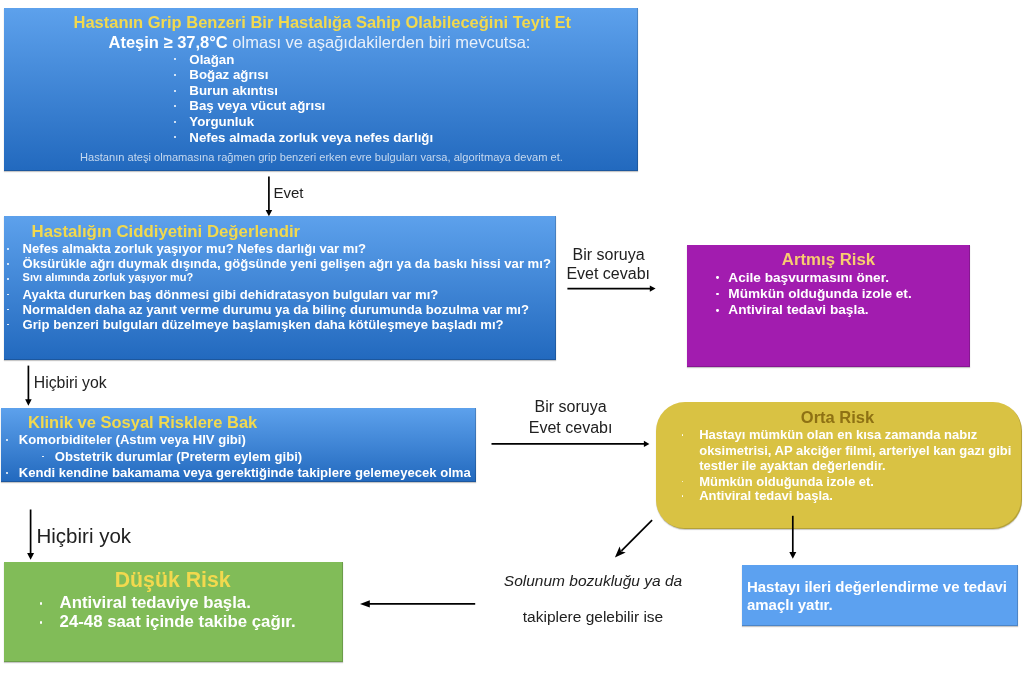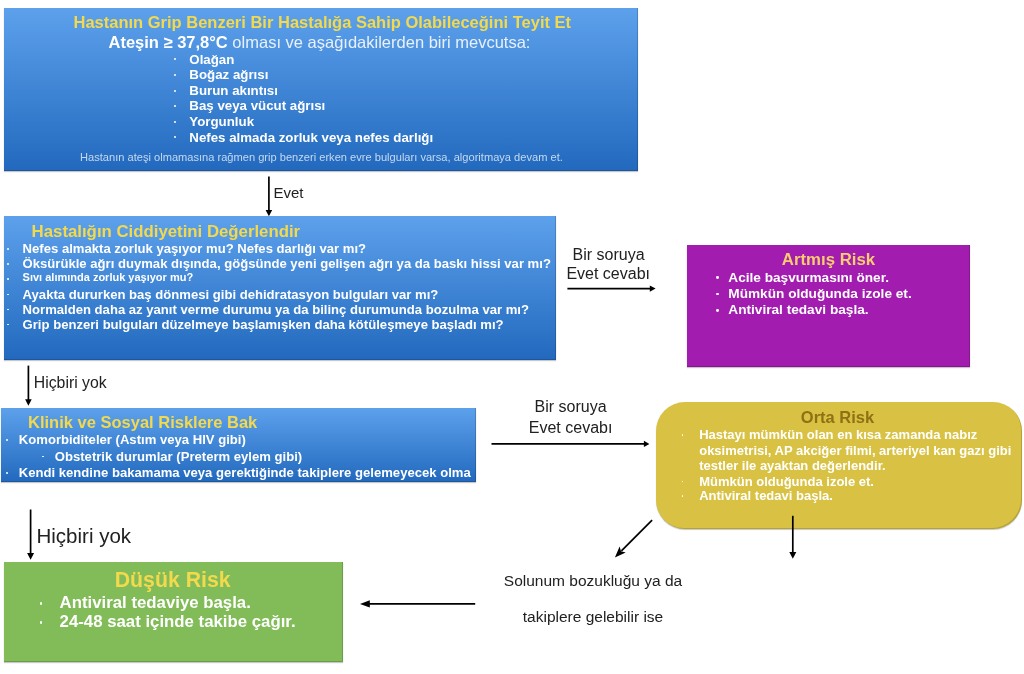--- a/index.html
+++ b/index.html
@@ -91,35 +91,41 @@
   </div>
 
   <div class="box bgrn">
     <div class="t ttl-y" style="left:-0.8px;top:6.4px;width:339px;text-align:center;font-size:21.3px;">Düşük Risk</div>
     <div class="l-items">
         <div class="row" style="left: 55.6px; top: 31.3px; font-size: 16.8px; white-space: pre; text-align: center;"><span class="bl" title="·" style="left: -20px; top: 9px; width: 2.6px; height: 2.6px;"></span><span>Antiviral tedaviye başla.</span></div>
         <div class="row" style="left: 55.6px; top: 50.17px; font-size: 16.8px; white-space: pre;"><span class="bl" title="·" style="left: -20px; top: 9px; width: 2.6px; height: 2.6px;"></span><span>24-48 saat içinde takibe çağır.</span></div>
       </div>
   </div>
 
+  <div class="box bblu">
+    <div class="a-lines">
+        <div style="position: absolute; left: 4.9px; top: 13.2px; font-size: 15px; font-weight: 700; color: rgb(255, 255, 255); white-space: pre;">Hastayı ileri değerlendirme ve tedavi</div>
+        <div style="position: absolute; left: 4.9px; top: 30.74px; font-size: 15px; font-weight: 700; color: rgb(255, 255, 255); white-space: pre;">amaçlı yatır.</div>
+      </div>
+  </div>
 
   <div class="lbl" style="left:273.4px;top:183.8px;font-size:15px;">Evet</div>
 
   <div class="lbl" style="left:572.6px;top:245.8px;font-size:16px;">Bir soruya</div>
   <div class="lbl" style="left:566.4px;top:265.3px;font-size:16px;">Evet cevabı</div>
 
   <div class="lbl" style="left:33.8px;top:373.8px;font-size:15.8px;">Hiçbiri yok</div>
 
   <div class="lbl" style="left:534.6px;top:398.4px;font-size:16px;">Bir soruya</div>
   <div class="lbl" style="left:528.8px;top:419px;font-size:16px;">Evet cevabı</div>
 
   <div class="lbl" style="left:36.5px;top:523.5px;font-size:20.5px;">Hiçbiri yok</div>
 
 
-  <div class="lbl" style="left:498px;top:572px;width:190px;text-align:center;font-size:15.5px;">Solunum bozukluğu ya da</div>
+  <div class="lbl" style="left:498px;top:572px;width:190px;text-align:center;font-size:15.5px;font-style:italic;">Solunum bozukluğu ya da</div>
   <div class="lbl" style="left:498px;top:608.4px;width:190px;text-align:center;font-size:15.5px;">takiplere gelebilir ise</div>
 
   <svg class="arw" viewBox="0 0 1024 674">
     <g stroke="#000000" fill="#000000" stroke-width="1.7" stroke-linecap="butt">
       <line x1="268.9" y1="176.4" x2="268.9" y2="210"></line>
       <polygon points="268.9,216.2 265.6,210 272.2,210" stroke="none"></polygon>
 
       <line x1="567.4" y1="288.6" x2="650" y2="288.6"></line>
       <polygon points="655.6,288.6 649.8,285.5 649.8,291.7" stroke="none"></polygon>
 

